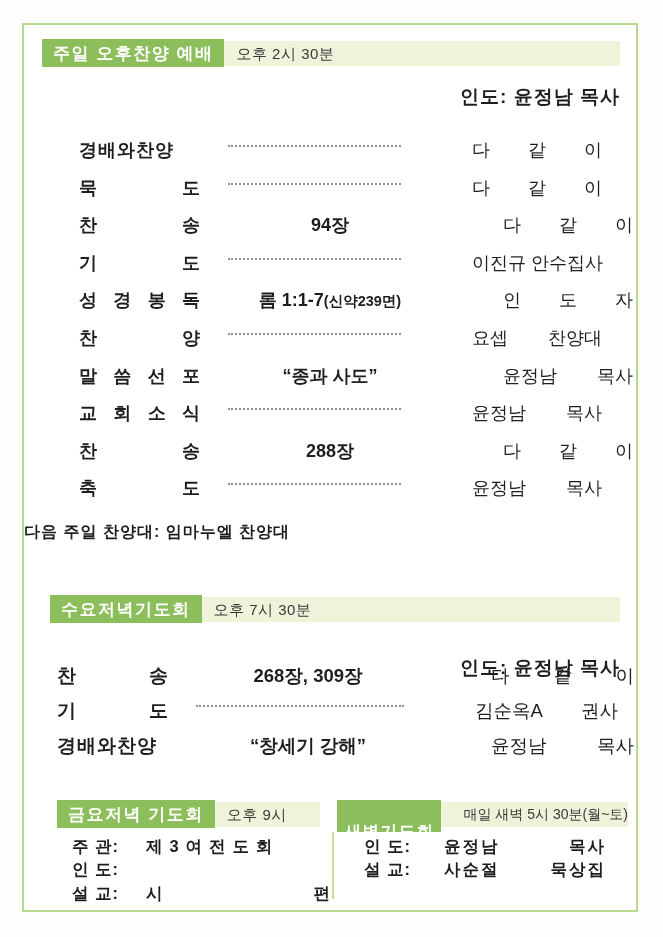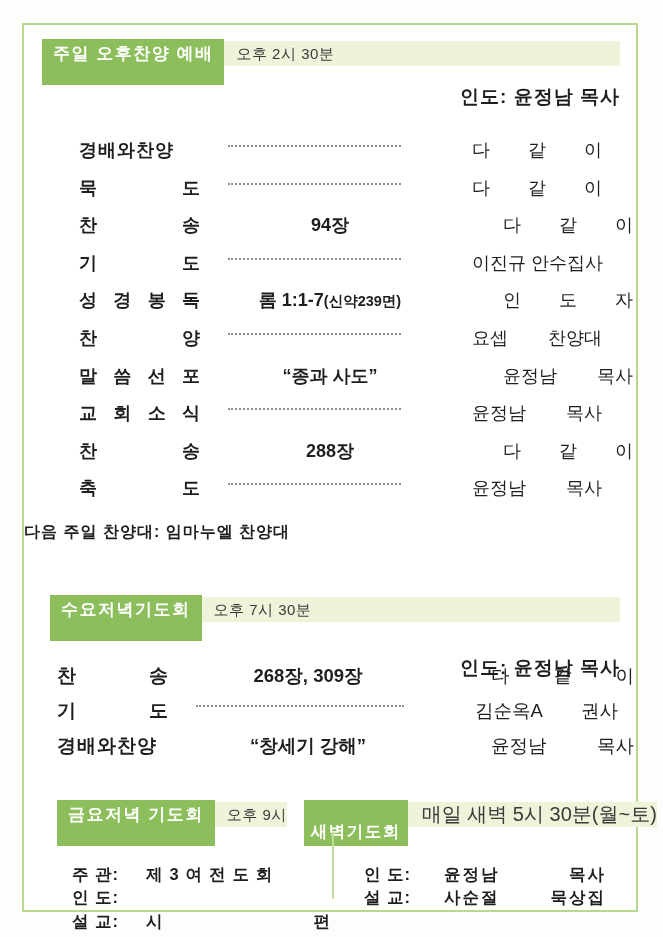--- a/index.html
+++ b/index.html
@@ -22,21 +22,21 @@
     background:#fffffe;
   }
   
   .header { position:absolute; display:flex; align-items:flex-start; }
   .badge {
     background:#8cbe5c;
     color:#ffffff;
     font-weight:bold;
     font-size:17px;
     line-height:30px;
-    height:46px;
+    height:28px;
     padding:0 11px;
     letter-spacing:1.5px;
     white-space:nowrap;
     flex:0 0 auto;
   }
   .strip {
     background:#edf4da;
     height:25px;
     line-height:25px;
     font-size:15px;
@@ -47,21 +47,21 @@
     white-space:nowrap;
   }
   .h1 { top:14px; left:18px; right:16px; }
   .h1 .strip { flex:1; }
   .h2 { top:570px; left:26px; right:16px; }
   .h2 .strip { flex:1; }
   .h3 { top:775px; left:33px; right:8px; }
   .h3 .strip-fri { width:132px; }
   .h3 .gap { width:17px; flex:0 0 auto; }
   .h3 .badge-dawn { font-size:16.5px; padding:16px 7px; }
-  .h3 .strip-dawn { flex:1; font-size:20px; padding-left:14px; letter-spacing:0; }
+  .h3 .strip-dawn { flex:1; font-size:14px; padding-left:22px; letter-spacing:0; }
   
   .leader {
     position:absolute;
     right:16px;
     font-size:19px;
     font-weight:bold;
     letter-spacing:1px;
     white-space:nowrap;
   }
   .lead1 { top:59px; }
@@ -121,21 +121,21 @@
     font-weight:bold;
     letter-spacing:1px;
   }
   
   .divider {
     position:absolute;
     left:308px; top:807px;
     width:2px; height:67px;
     background:#c3dd9e;
   }
-  .brows { position:absolute; top:810px;margin-top:28px; }
+  .brows { position:absolute; top:810px; }
   .s3rows { left:48px; width:258px; }
   .s4rows { left:340px; width:258px; }
   .brow { display:flex; align-items:center; height:23.5px; }
   .blbl {
     font-size:16.5px;
     font-weight:bold;
     letter-spacing:1px;
     white-space:nowrap;
     width:62px;
     flex:0 0 auto;

